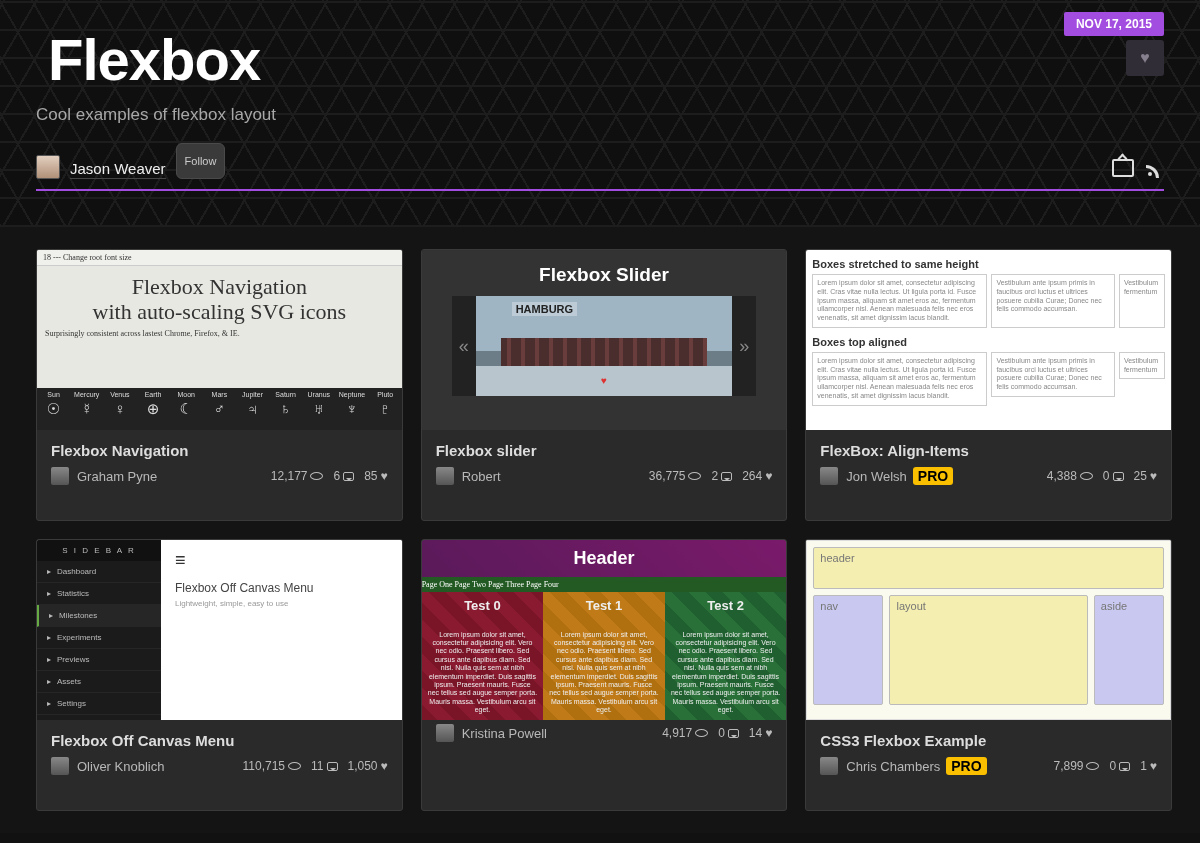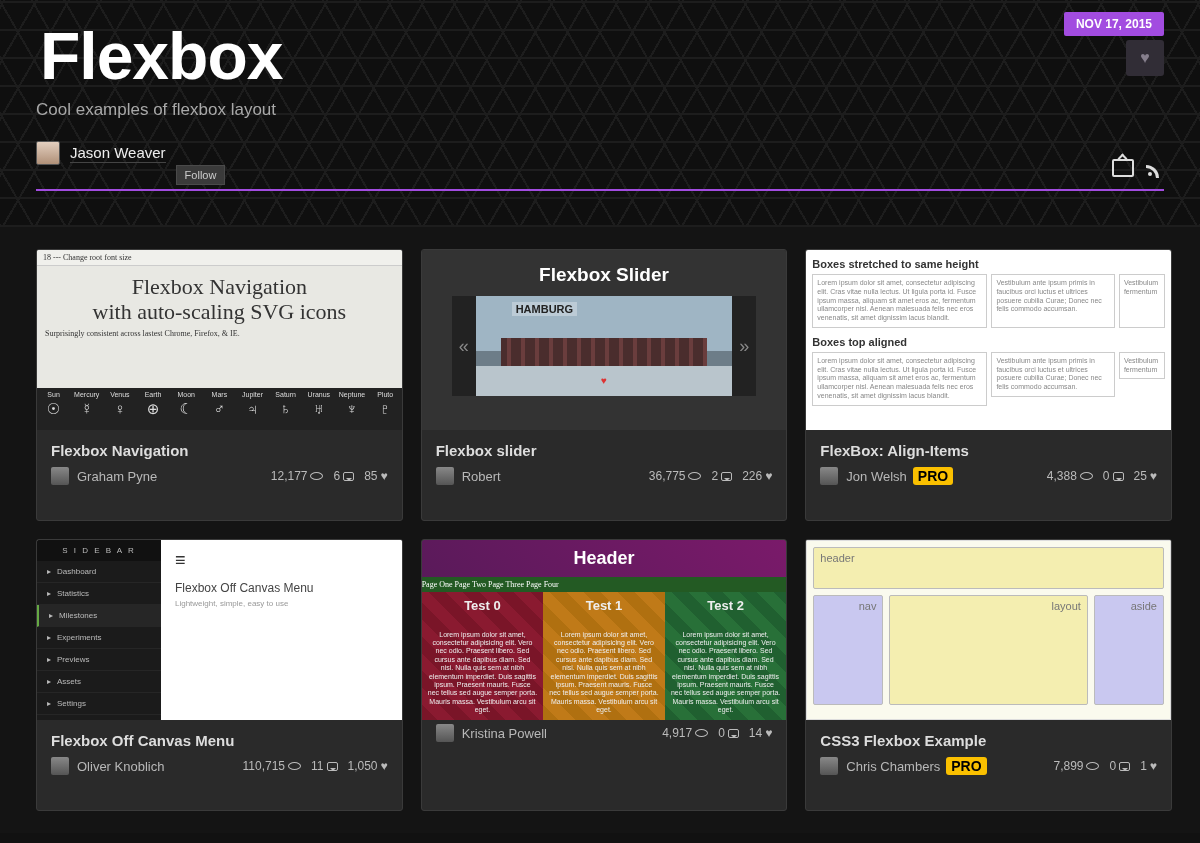--- a/index.html
+++ b/index.html
@@ -27,22 +27,22 @@
     position:relative;
     height:227px;
     background:
       repeating-linear-gradient(60deg,#1d1d1d 0 2px,transparent 2px 28px),
       repeating-linear-gradient(-60deg,#1d1d1d 0 2px,transparent 2px 28px),
       repeating-linear-gradient(0deg,#1d1d1d 0 2px,transparent 2px 28px),
       #0f0f0f;
     padding:14px 36px 0 36px;
   }
   .hero h1{
-    margin:4px;
-    font-size:66px;
+    margin:12px;
+    font-size:58px;
     font-weight:900;
     letter-spacing:-1px;
     color:#fff;
   }
   .hero .subtitle{
     margin-top:6px;
     font-size:17px;
     color:#a8a8a8;
   }
   .date-badge{
@@ -60,40 +60,40 @@
     right:36px;top:40px;
     width:38px;height:36px;
     background:#312d36;
     border-radius:3px;
     display:flex;align-items:center;justify-content:center;
     color:#867f8d;
     font-size:16px;
   }
   .author-row{
     position:absolute;
-    left:36px;bottom:42px;
-    display:flex;align-items:center;gap:10px;
+    left:36px;bottom:48px;
+    display:flex;align-items:flex-end;gap:10px;
   }
   .avatar{
     width:24px;height:24px;
     background:linear-gradient(#e3cfbf,#b09078);
     border-radius:2px;
     border:1px solid #555;
   }
   .author-name{
     font-size:15px;color:#eee;
     border-bottom:1px solid #444;
     padding-bottom:1px;
   }
   .follow-btn{
     font-size:11px;
     background:#3a3a3a;
     color:#ccc;
-    padding:3px 8px;
-    border-radius:0;
+    padding:11px 8px;
+    border-radius:6px;
     border:1px solid #4a4a4a;
     margin-top:44px;
   }
   .hero-divider{
     position:absolute;
     left:36px;right:36px;bottom:36px;
     height:2px;background:var(--accent);
   }
   .hero-icons{
     position:absolute;
@@ -204,21 +204,21 @@
   .t5 .col{flex:1;padding:6px;color:#eee;font-size:7px;line-height:1.2;text-align:center;}
   .t5 .col .ct{font-size:13px;font-weight:700;margin-bottom:17px;}
   .t5 .cA{background:repeating-linear-gradient(45deg,#7a1528 0 12px,#8a1a30 12px 24px);}
   .t5 .cB{background:repeating-linear-gradient(45deg,#b07010 0 12px,#c07a18 12px 24px);}
   .t5 .cC{background:repeating-linear-gradient(45deg,#206030 0 12px,#287038 12px 24px);}
 
   
   .t6{background:#fafaee;padding:6px;border:1px solid #ddd;}
   .t6 .b{border:1px solid #bbb;font-size:11px;color:#777;padding:4px 6px;border-radius:2px;}
   .t6 .top{background:#f4eeb0;height:42px;margin-bottom:6px;}
-  .t6 .mid{display:flex;gap:6px;height:110px;text-align:right;}
+  .t6 .mid{display:flex;gap:6px;height:110px;}
   .t6 .nav{background:#c9c8f0;width:20%;}
   .t6 .art{background:#f4eeb0;flex:1;}
   .t6 .asd{background:#c9c8f0;width:20%;}
 </style>
 </head>
 <body>
 
 <div class="hero">
   <div class="date-badge">NOV 17, 2015</div>
   <div class="heart-box">
@@ -301,21 +301,21 @@
       <div class="stats">
         <span class="stat">
             <span>36,775</span>
             <span class="i-eye"></span>
           </span>
         <span class="stat">
             <span>2</span>
             <span class="i-comment"></span>
           </span>
         <span class="stat">
-            <span>226</span>
+            <span>264</span>
             <span class="i-heart">♥</span>
           </span>
       </div>
     </div>
   </div>
 
   <div class="card">
     <div class="thumb t3">
       <div class="hd">Boxes stretched to same height</div>
       <div class="row">

